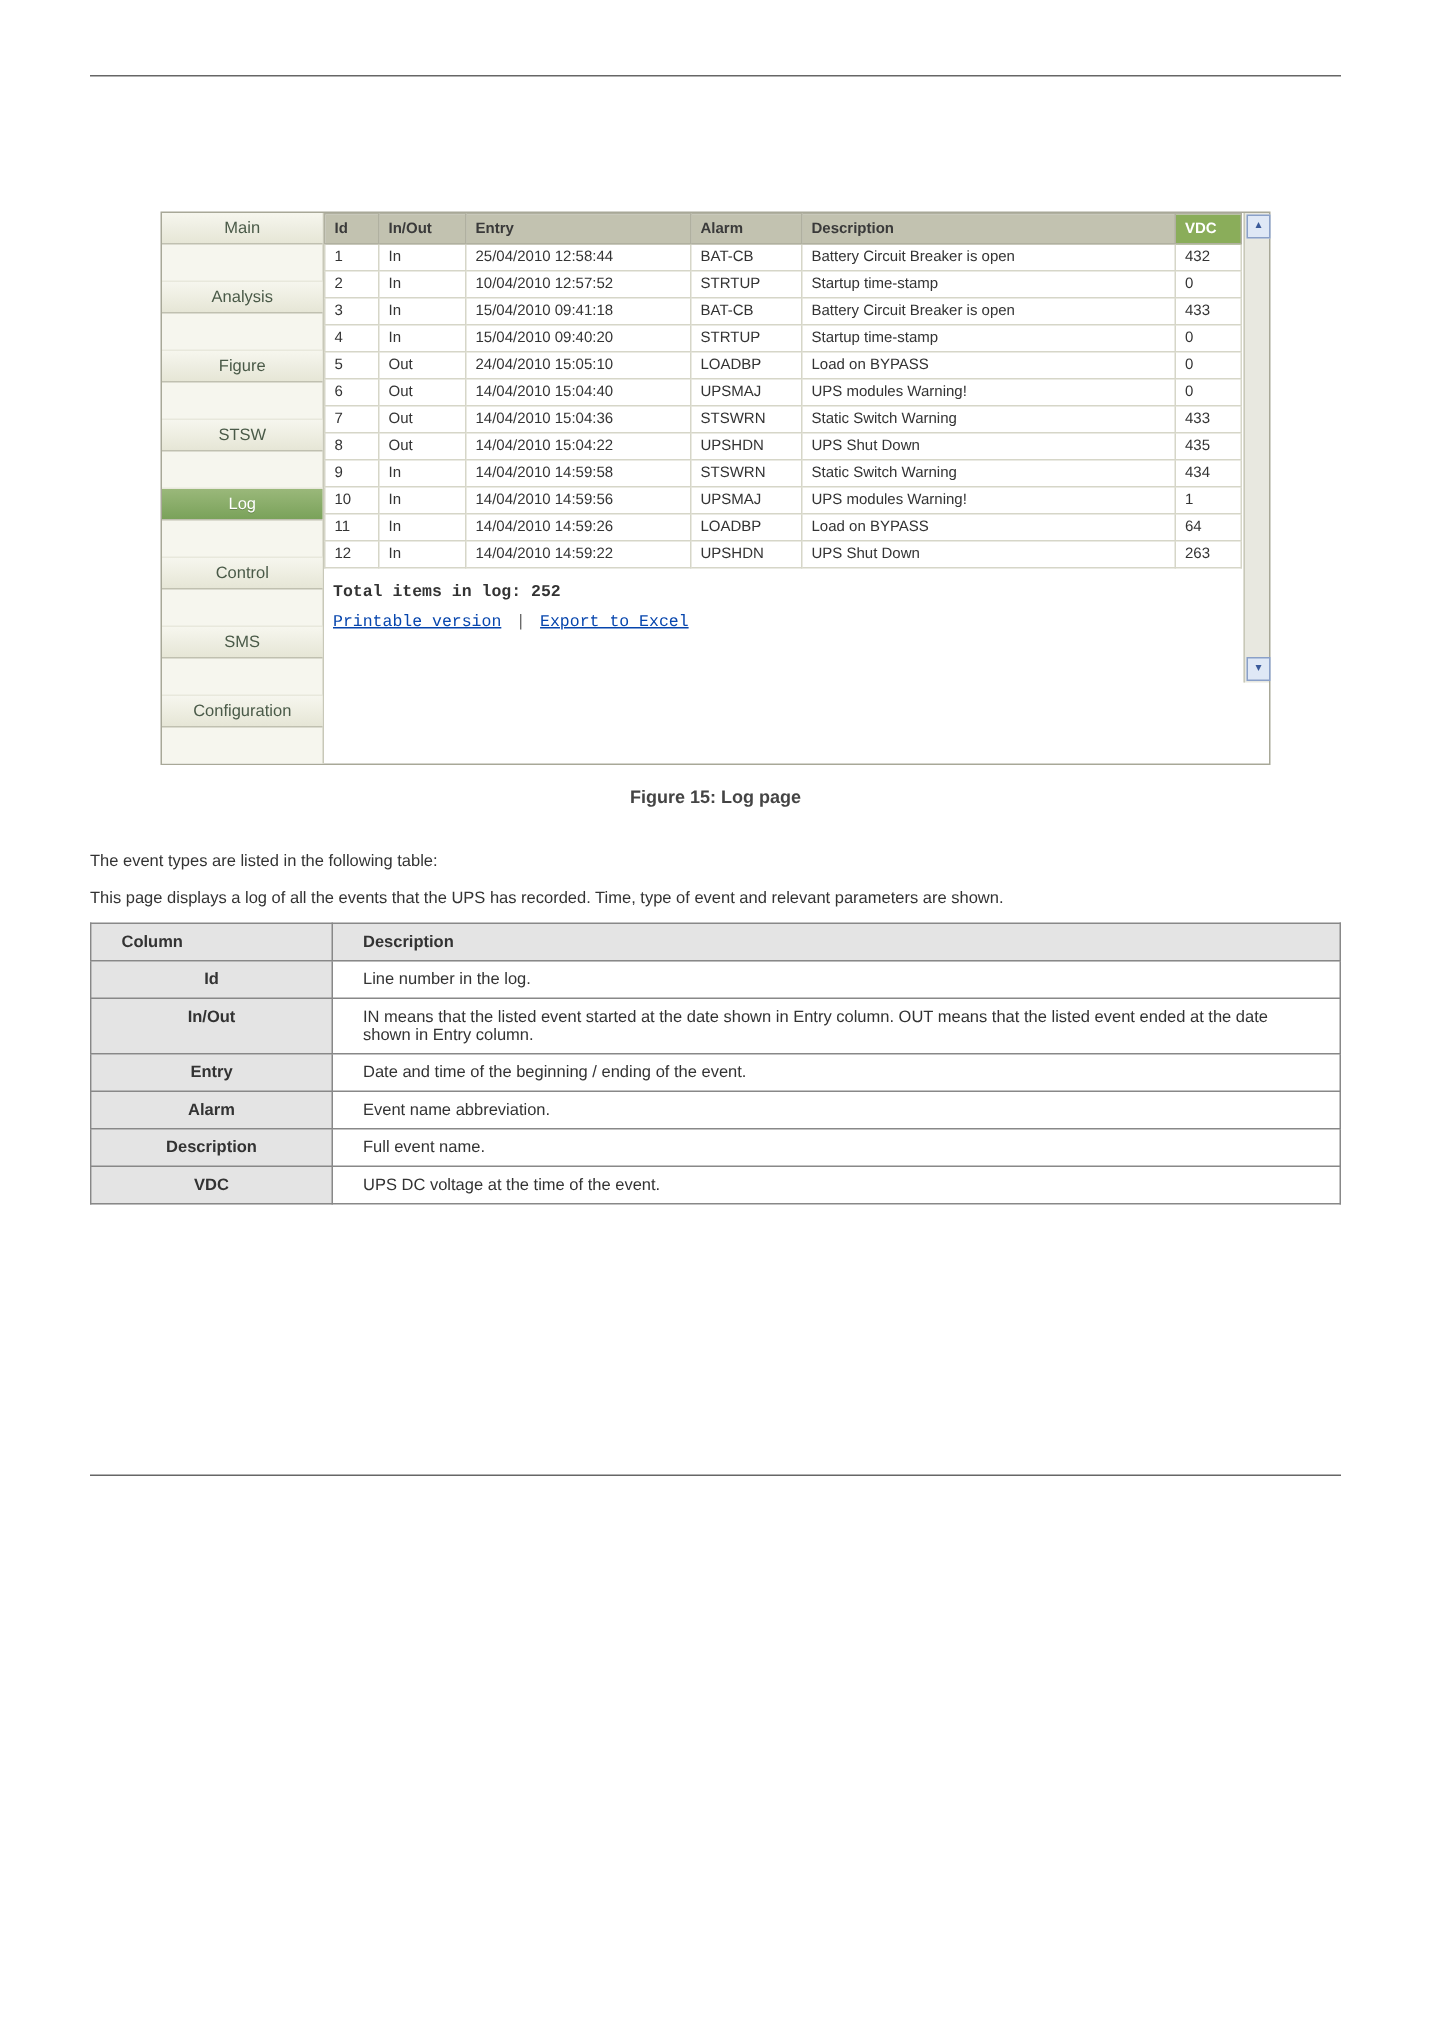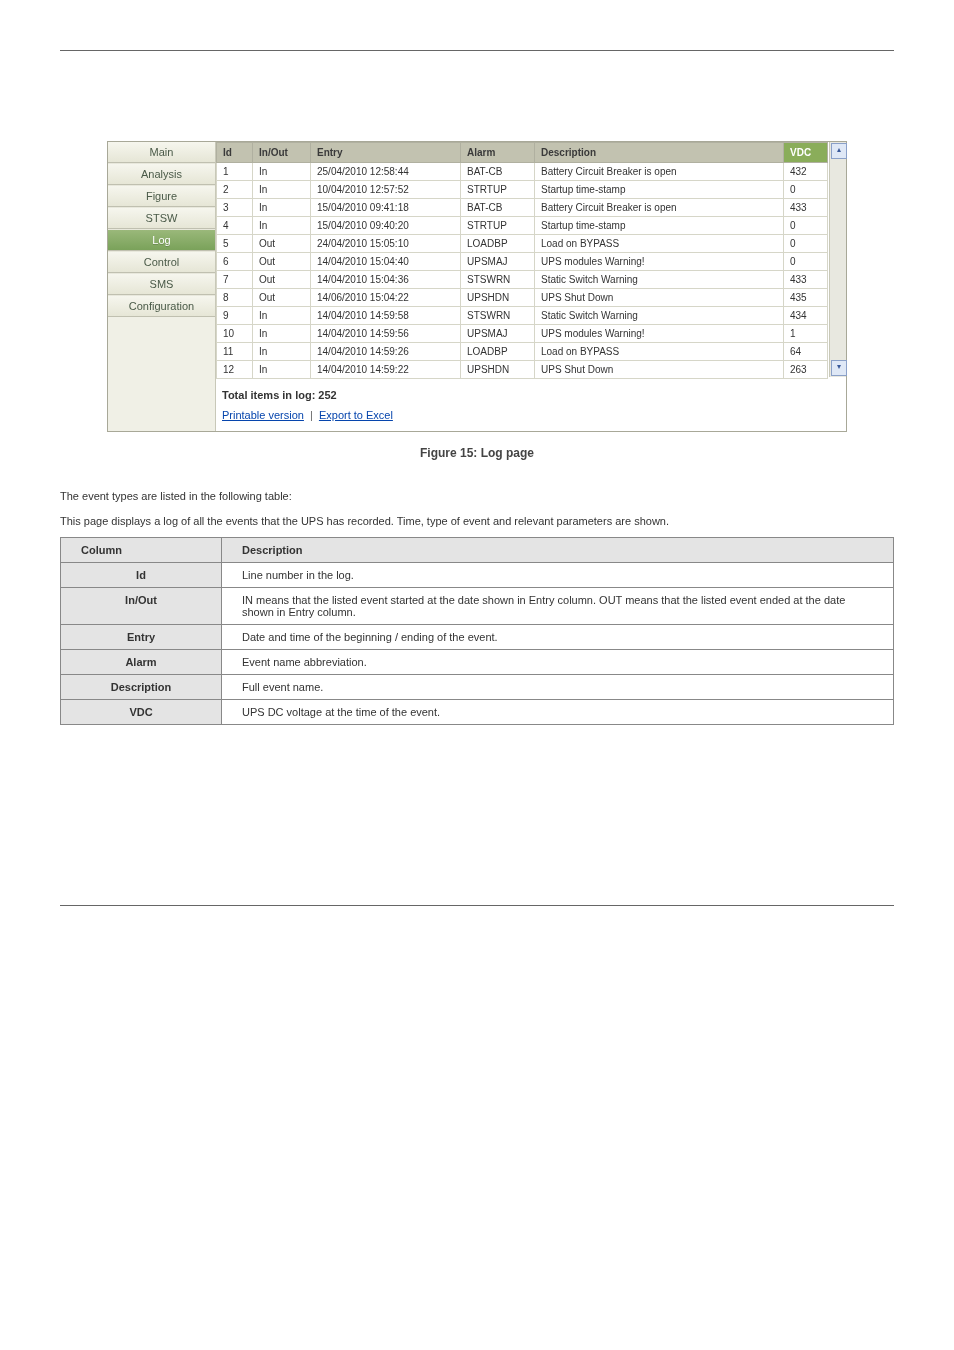--- a/index.html
+++ b/index.html
@@ -27,20 +27,21 @@
     box-sizing: border-box;
     position: relative;
     margin: 0 auto;
   }
   .sidebar {
     width: 108px;
     flex: 0 0 108px;
     box-sizing: border-box;
     border-right: 1px solid #c8c8b8;
     background: #f6f6ee;
+    gap: 24px;
   }
   .sidebar .item {
     text-align: center;
     padding: 4px 2px;
     font-size: 11px;
     color: #4a5a48;
     border-top: 1px solid #e8e8dc;
     border-bottom: 1px solid #c0c0b0;
     background: linear-gradient(#f6f6ee, #e6e6d6);
     cursor: pointer;
@@ -107,20 +108,21 @@
     border: 1px solid #8aa0c8;
     font-size: 8px;
     line-height: 12px;
     text-align: center;
     color: #3a5a9a;
     cursor: pointer;
   }
   .footer-line {
     padding: 10px 6px 2px 6px;
     font-size: 11px;
+    font-family: Liberation Mono, monospace;
   }
   .footer-line .bold {
     font-weight: bold;
   }
   .footer-line a {
     color: #0645ad;
     text-decoration: underline;
   }
   .sep { color: #666; margin: 0 3px; }
 
@@ -259,21 +261,21 @@
               <td>7</td>
               <td>Out</td>
               <td>14/04/2010 15:04:36</td>
               <td>STSWRN</td>
               <td>Static Switch Warning</td>
               <td>433</td>
             </tr>
             <tr>
               <td>8</td>
               <td>Out</td>
-              <td>14/06/2010 15:04:22</td>
+              <td>14/04/2010 15:04:22</td>
               <td>UPSHDN</td>
               <td>UPS Shut Down</td>
               <td>435</td>
             </tr>
             <tr>
               <td>9</td>
               <td>In</td>
               <td>14/04/2010 14:59:58</td>
               <td>STSWRN</td>
               <td>Static Switch Warning</td>

